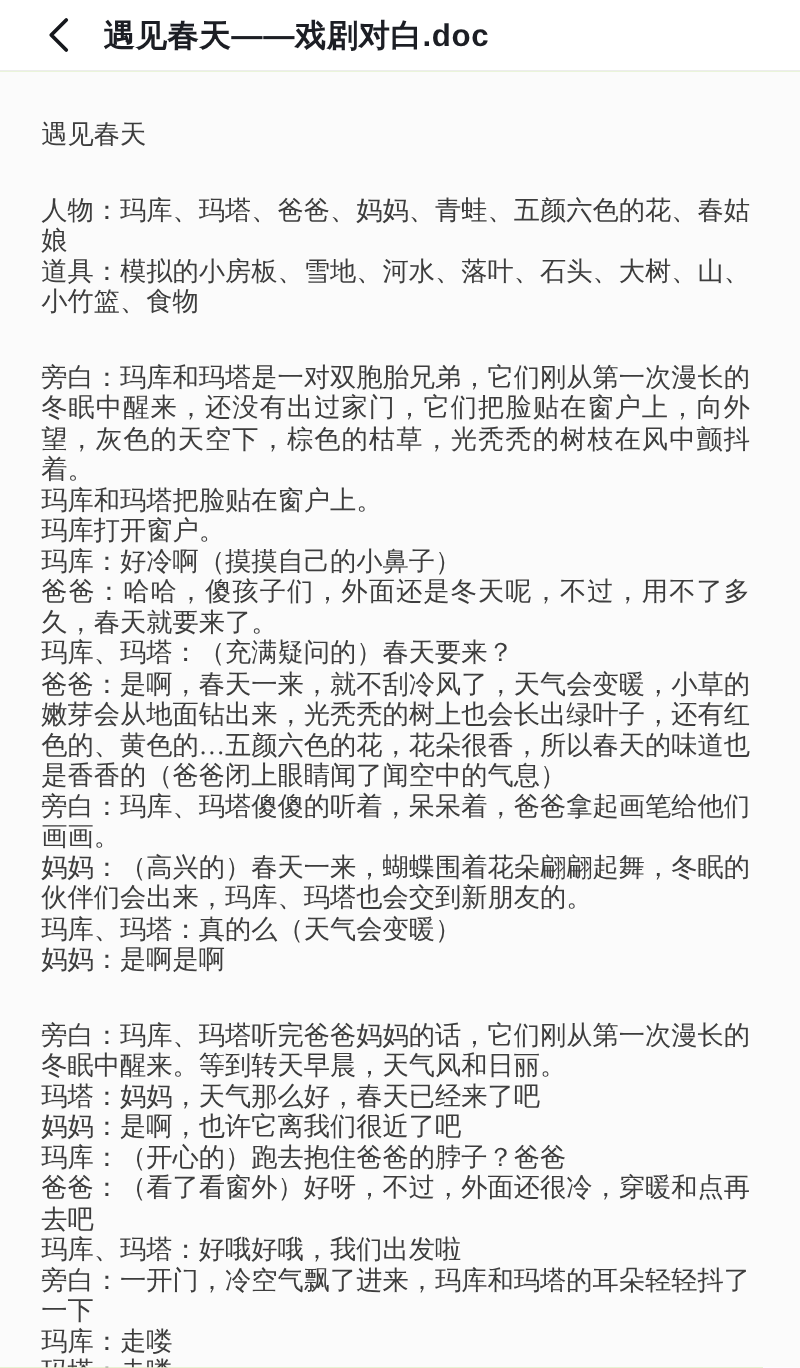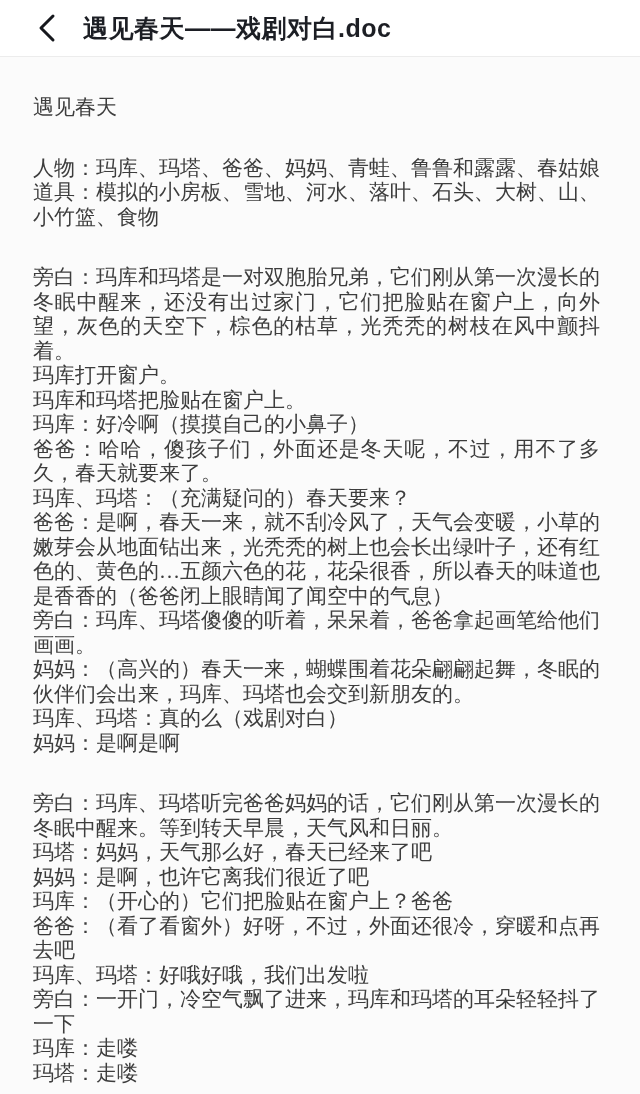--- a/index.html
+++ b/index.html
@@ -78,39 +78,39 @@
         <polyline points="17,3 5,15 17,27" stroke="#16181d" stroke-width="3" stroke-linecap="round" stroke-linejoin="round" fill="none"></polyline>
       </svg>
     </button>
     <h1 class="doc-title">遇见春天——戏剧对白.doc</h1>
   </header>
 
   <main class="doc">
 
   <div class="para">遇见春天</div>
       <div class="blank-line"></div>
-      <div class="para">人物：玛库、玛塔、爸爸、妈妈、青蛙、鲁鲁和露露、春姑娘</div>
+      <div class="para">人物：玛库、玛塔、爸爸、妈妈、青蛙、五颜六色的花、春姑娘</div>
       <div class="para">道具：模拟的小房板、雪地、河水、落叶、石头、大树、山、小竹篮、食物</div>
       <div class="blank-line"></div>
       <div class="para">旁白：玛库和玛塔是一对双胞胎兄弟，它们刚从第一次漫长的冬眠中醒来，还没有出过家门，它们把脸贴在窗户上，向外望，灰色的天空下，棕色的枯草，光秃秃的树枝在风中颤抖着。</div>
+      <div class="para">玛库和玛塔把脸贴在窗户上。</div>
       <div class="para">玛库打开窗户。</div>
-      <div class="para">玛库和玛塔把脸贴在窗户上。</div>
       <div class="para">玛库：好冷啊（摸摸自己的小鼻子）</div>
       <div class="para">爸爸：哈哈，傻孩子们，外面还是冬天呢，不过，用不了多久，春天就要来了。</div>
       <div class="para">玛库、玛塔：（充满疑问的）春天要来？</div>
       <div class="para">爸爸：是啊，春天一来，就不刮冷风了，天气会变暖，小草的嫩芽会从地面钻出来，光秃秃的树上也会长出绿叶子，还有红色的、黄色的…五颜六色的花，花朵很香，所以春天的味道也是香香的（爸爸闭上眼睛闻了闻空中的气息）</div>
       <div class="para">旁白：玛库、玛塔傻傻的听着，呆呆着，爸爸拿起画笔给他们画画。</div>
       <div class="para">妈妈：（高兴的）春天一来，蝴蝶围着花朵翩翩起舞，冬眠的伙伴们会出来，玛库、玛塔也会交到新朋友的。</div>
-      <div class="para">玛库、玛塔：真的么（戏剧对白）</div>
+      <div class="para">玛库、玛塔：真的么（天气会变暖）</div>
       <div class="para">妈妈：是啊是啊</div>
       <div class="blank-line"></div>
       <div class="para">旁白：玛库、玛塔听完爸爸妈妈的话，它们刚从第一次漫长的冬眠中醒来。等到转天早晨，天气风和日丽。</div>
       <div class="para">玛塔：妈妈，天气那么好，春天已经来了吧</div>
       <div class="para">妈妈：是啊，也许它离我们很近了吧</div>
-      <div class="para">玛库：（开心的）它们把脸贴在窗户上？爸爸</div>
+      <div class="para">玛库：（开心的）跑去抱住爸爸的脖子？爸爸</div>
       <div class="para">爸爸：（看了看窗外）好呀，不过，外面还很冷，穿暖和点再去吧</div>
       <div class="para">玛库、玛塔：好哦好哦，我们出发啦</div>
       <div class="para">旁白：一开门，冷空气飘了进来，玛库和玛塔的耳朵轻轻抖了一下</div>
       <div class="para">玛库：走喽</div>
       <div class="para">玛塔：走喽</div>
     </main>
 
 </div>
 
 </body></html>

